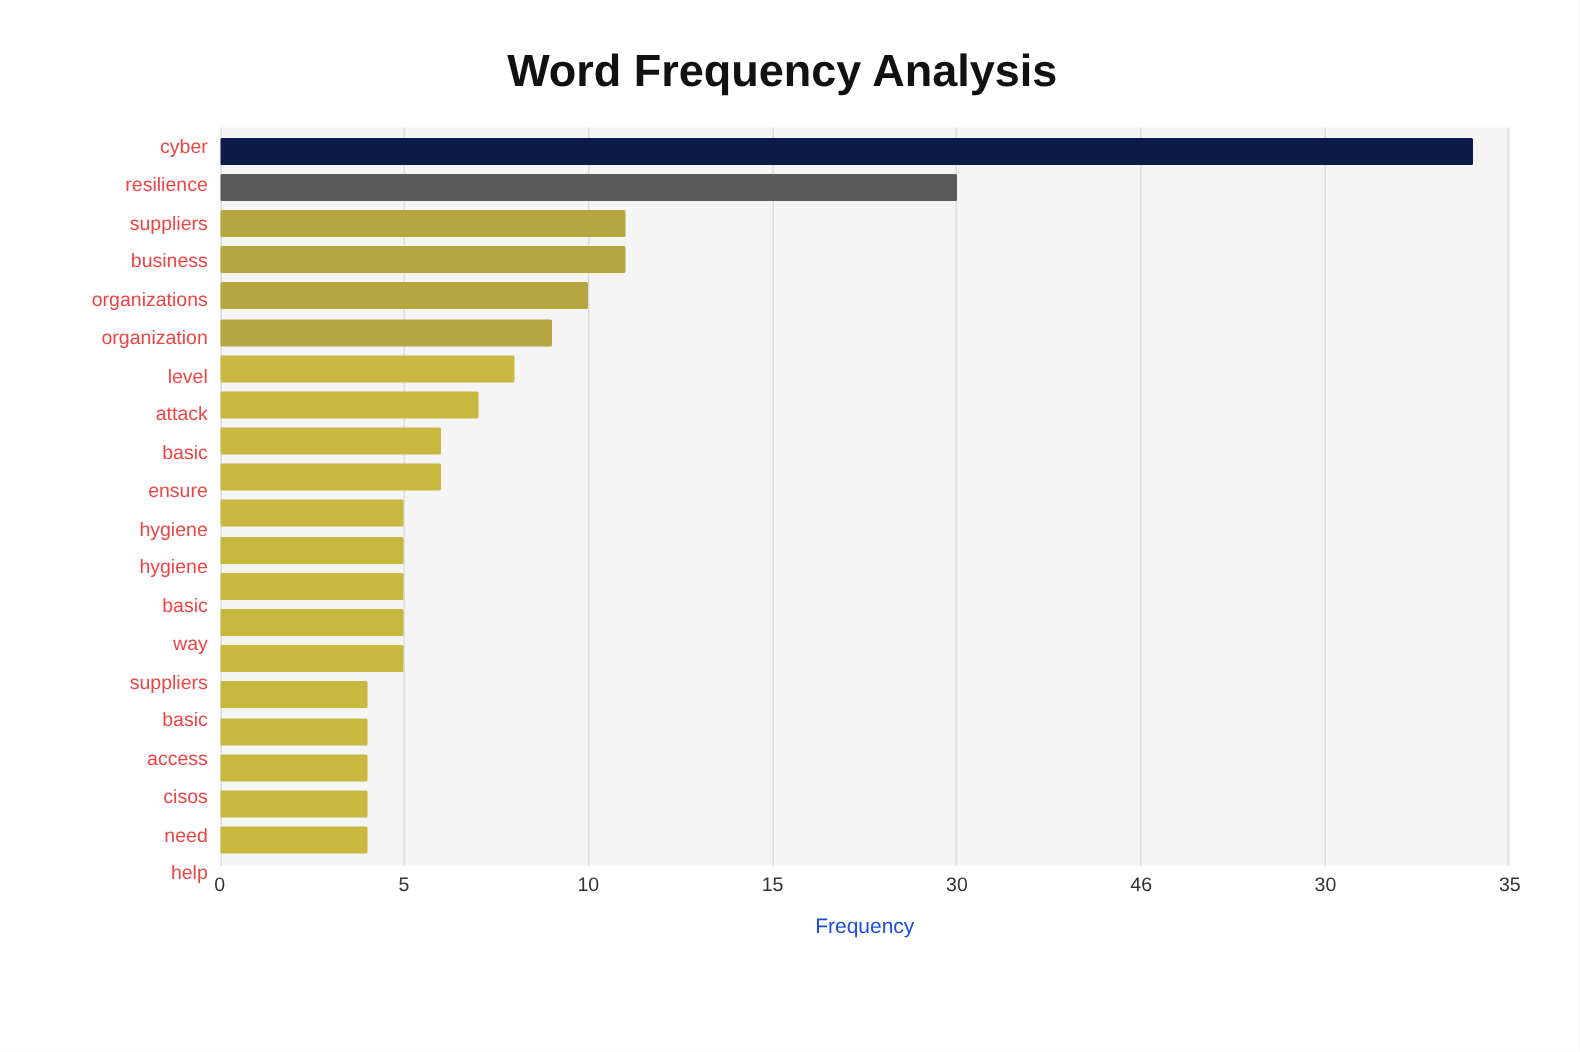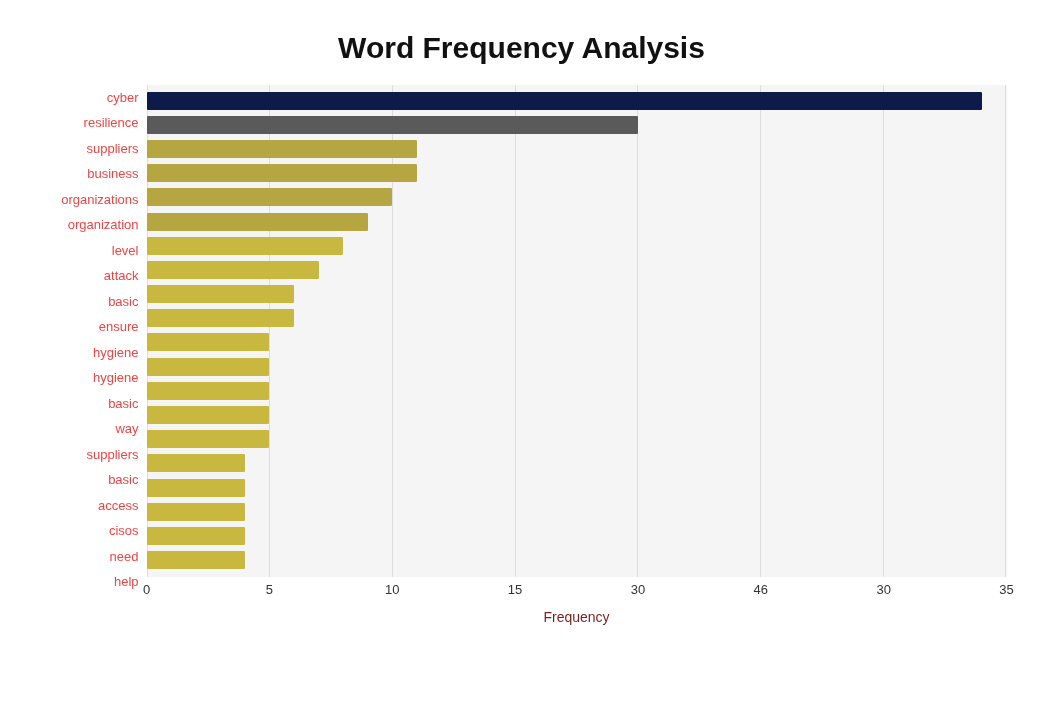--- a/index.html
+++ b/index.html
@@ -97,21 +97,21 @@
     }
     .x-tick {
       position: absolute;
       font-size: 13px;
       color: #333;
       transform: translateX(-50%);
     }
     .x-axis-label {
       text-align: center;
       font-size: 14px;
-      color: #7f1d1d;
+      color: #1d4ed8;
       margin-top: 2px;
       width: 100%;
     }
     .x-axis-wrapper {
       display: flex;
       flex-direction: column;
     }
   </style>
 </head>
 <body>

